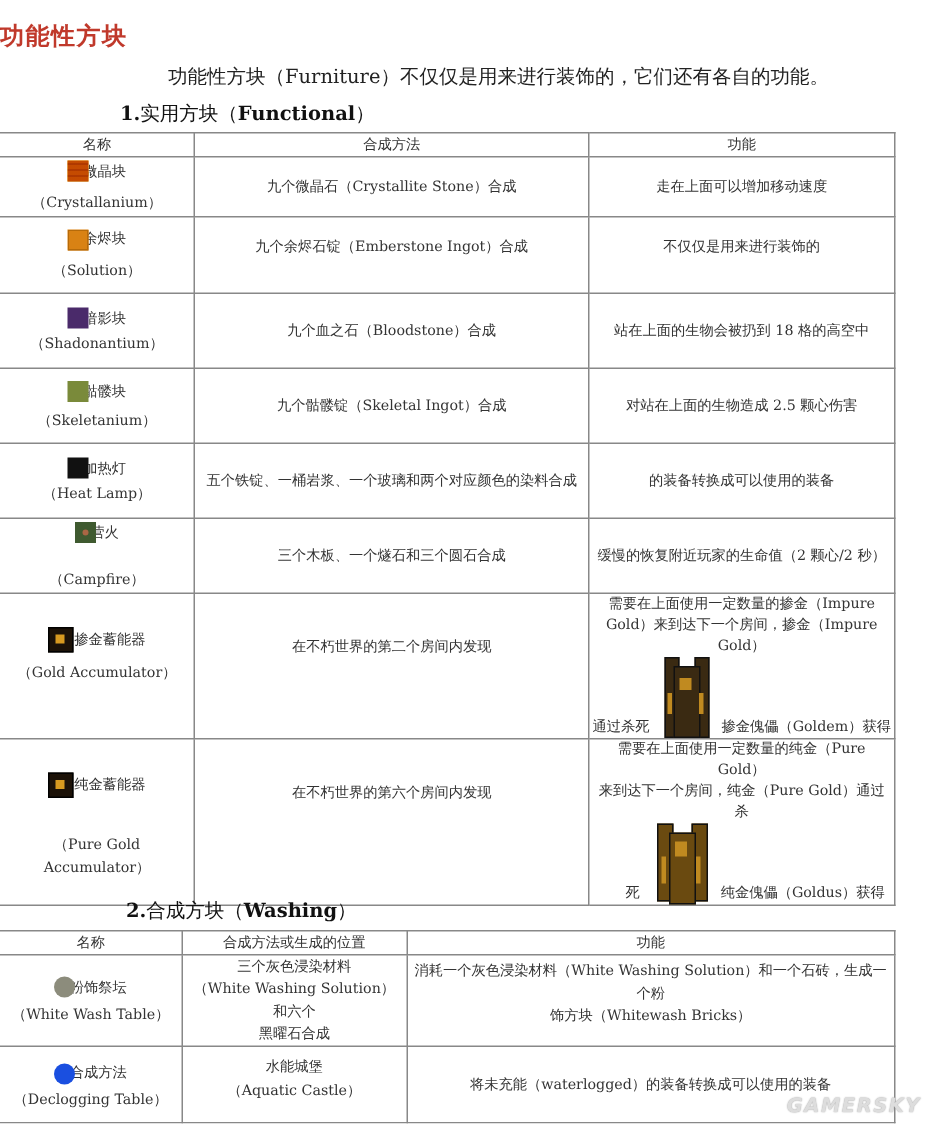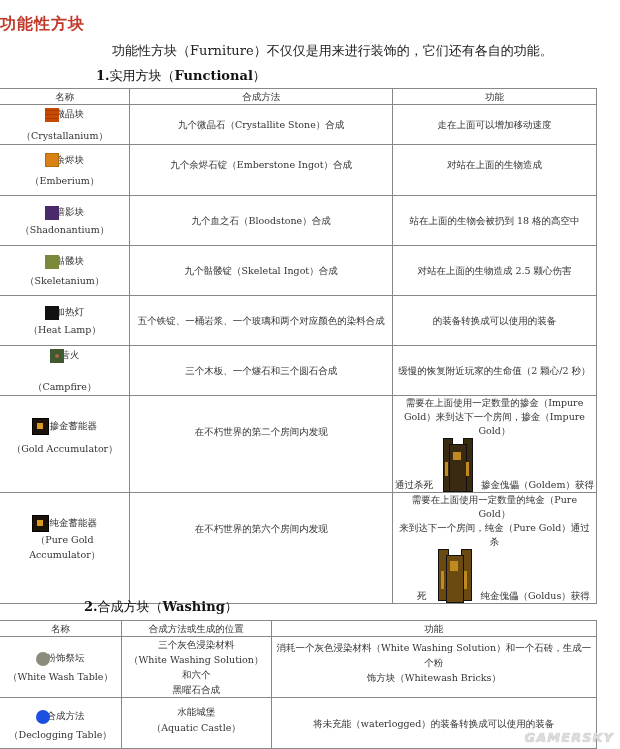--- a/index.html
+++ b/index.html
@@ -30,21 +30,21 @@
   .watermark{position:absolute;right:6px;bottom:4px;font-size:13px;font-weight:bold;color:#ddd;font-family:"DejaVu Sans","Liberation Sans",sans-serif;letter-spacing:1px;text-shadow:0 0 1px #999;font-style:italic;}
   .name-cn{display:block;}
   .small{display:block;}
 </style>
 </head>
 <body>
 
 <div class="title">功能性方块</div>
 <div class="intro">功能性方块（Furniture）不仅仅是用来进行装饰的，它们还有各自的功能。</div>
 
-<div class="h2" style="left:96px;top:67px;">
+<div class="h2" style="left:80px;top:67px;">
   <b>1.</b><span>实用方块（</span><b>Functional</b><span>）</span>
 </div>
 
 <table style="left:-1px;top:88px;width:598px;">
   <colgroup>
       <col style="width:131px">
       <col style="width:266px">
       <col style="width:201px">
     </colgroup>
   <tbody>
@@ -57,24 +57,24 @@
     <td>
       <span class="name-cn"><span class="icon crystal"></span><span>微晶块</span></span>
       <span class="small" style="margin-top:6px">（Crystallanium）</span>
     </td>
     <td>九个微晶石（Crystallite Stone）合成</td>
     <td>走在上面可以增加移动速度</td>
   </tr>
   <tr style="height:51px">
     <td>
       <span class="name-cn"><span class="icon ember"></span><span>余烬块</span></span>
-      <span class="small" style="margin-top:6px">（Emberium）</span>
+      <span class="small" style="margin-top:6px">（Solution）</span>
     </td>
     <td style="vertical-align:top;padding-top:12px">九个余烬石锭（Emberstone Ingot）合成</td>
-    <td style="vertical-align:top;padding-top:12px">对站在上面的生物造成</td>
+    <td style="vertical-align:top;padding-top:12px">不仅仅是用来进行装饰的</td>
   </tr>
   <tr style="height:50px">
     <td>
       <span class="name-cn"><span class="icon shadow"></span><span>暗影块</span></span>
       <span class="small" style="margin-top:2px">（Shadonantium）</span>
     </td>
     <td>九个血之石（Bloodstone）合成</td>
     <td>站在上面的生物会被扔到 18 格的高空中</td>
   </tr>
   <tr style="height:50px">
@@ -118,21 +118,21 @@
           <span class="g" style="left:12px;top:14px;width:8px;height:8px"></span>
           <span class="g" style="left:4px;top:24px;width:3px;height:14px"></span>
           <span class="g" style="left:25px;top:24px;width:3px;height:14px"></span>
         </span><span>掺金傀儡（Goldem）获得</span>
       </div>
     </td>
   </tr>
   <tr style="height:83px">
     <td style="vertical-align:top;padding-top:22px">
       <span class="name-cn"><span class="icon gold"></span><span style="margin-left:4px">纯金蓄能器</span></span>
-      <span class="small" style="margin-top:0">（Pure Gold Accumulator）</span>
+      <span class="small" style="margin-top:24px">（Pure Gold Accumulator）</span>
     </td>
     <td style="vertical-align:top;padding-top:28px">在不朽世界的第六个房间内发现</td>
     <td style="padding:0 2px;line-height:14px">
       <div>需要在上面使用一定数量的纯金（Pure Gold）</div>
       <div>来到达下一个房间，纯金（Pure Gold）通过杀</div>
       <div style="text-align:left;white-space:nowrap;padding-left:22px">
         <span>死</span><span class="golem pure" style="margin:0 10px 0 12px">
           <span class="b" style="left:0;top:0;width:9px;height:50px"></span>
           <span class="b" style="left:23px;top:0;width:9px;height:50px"></span>
           <span class="b" style="left:8px;top:6px;width:16px;height:46px"></span>

